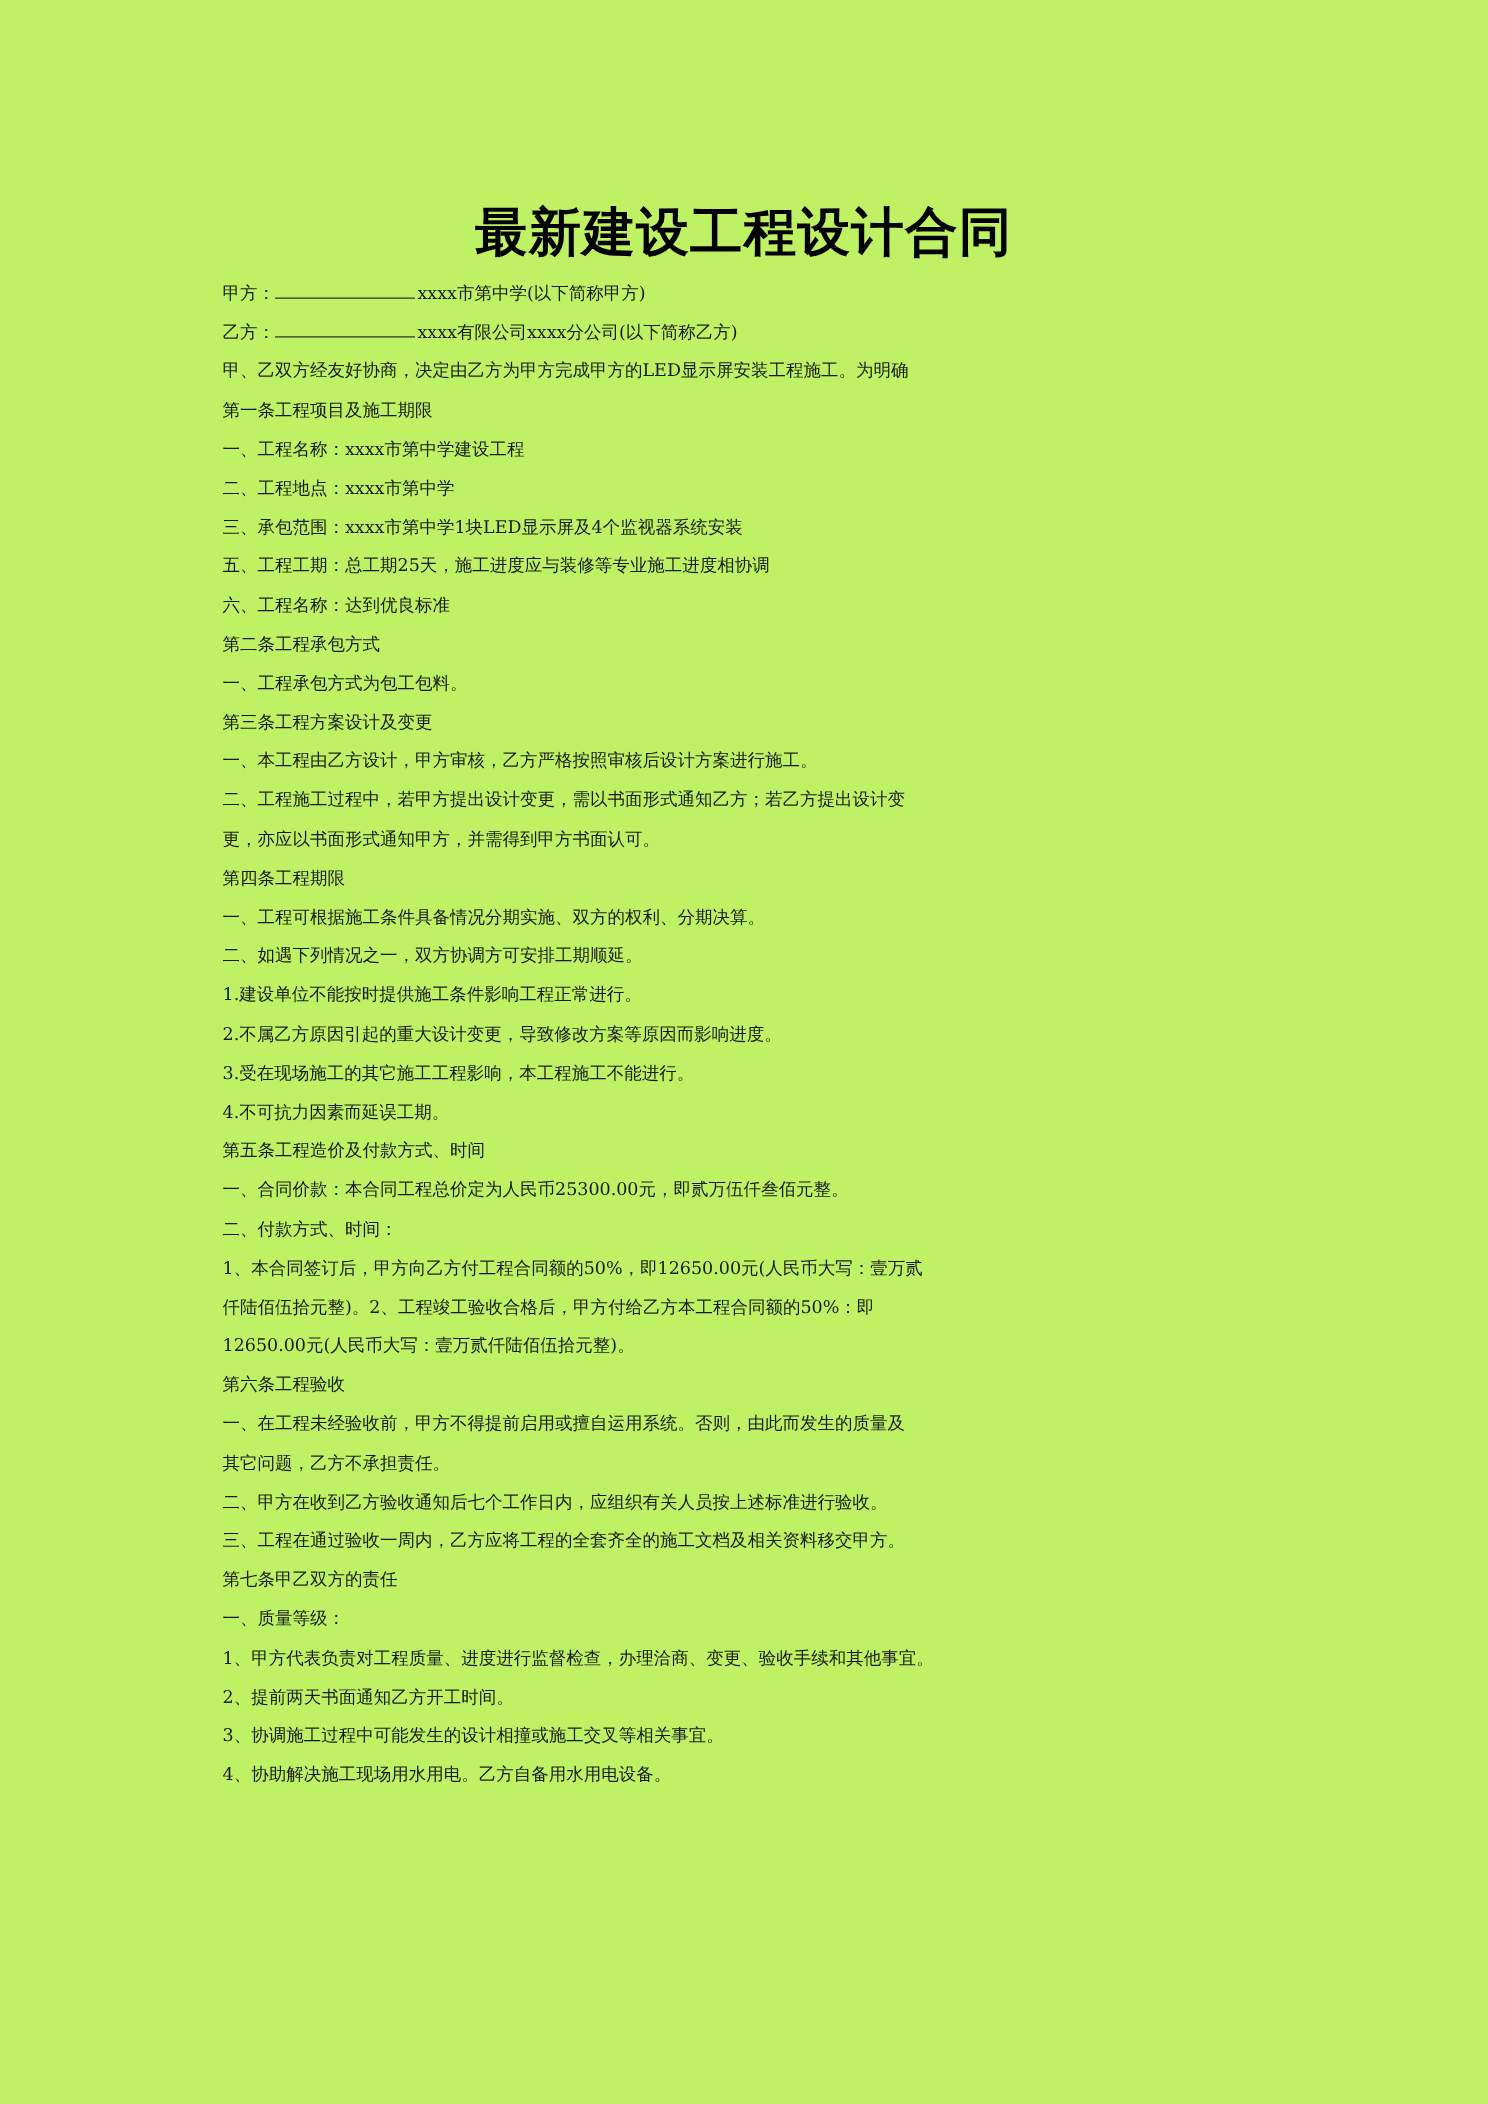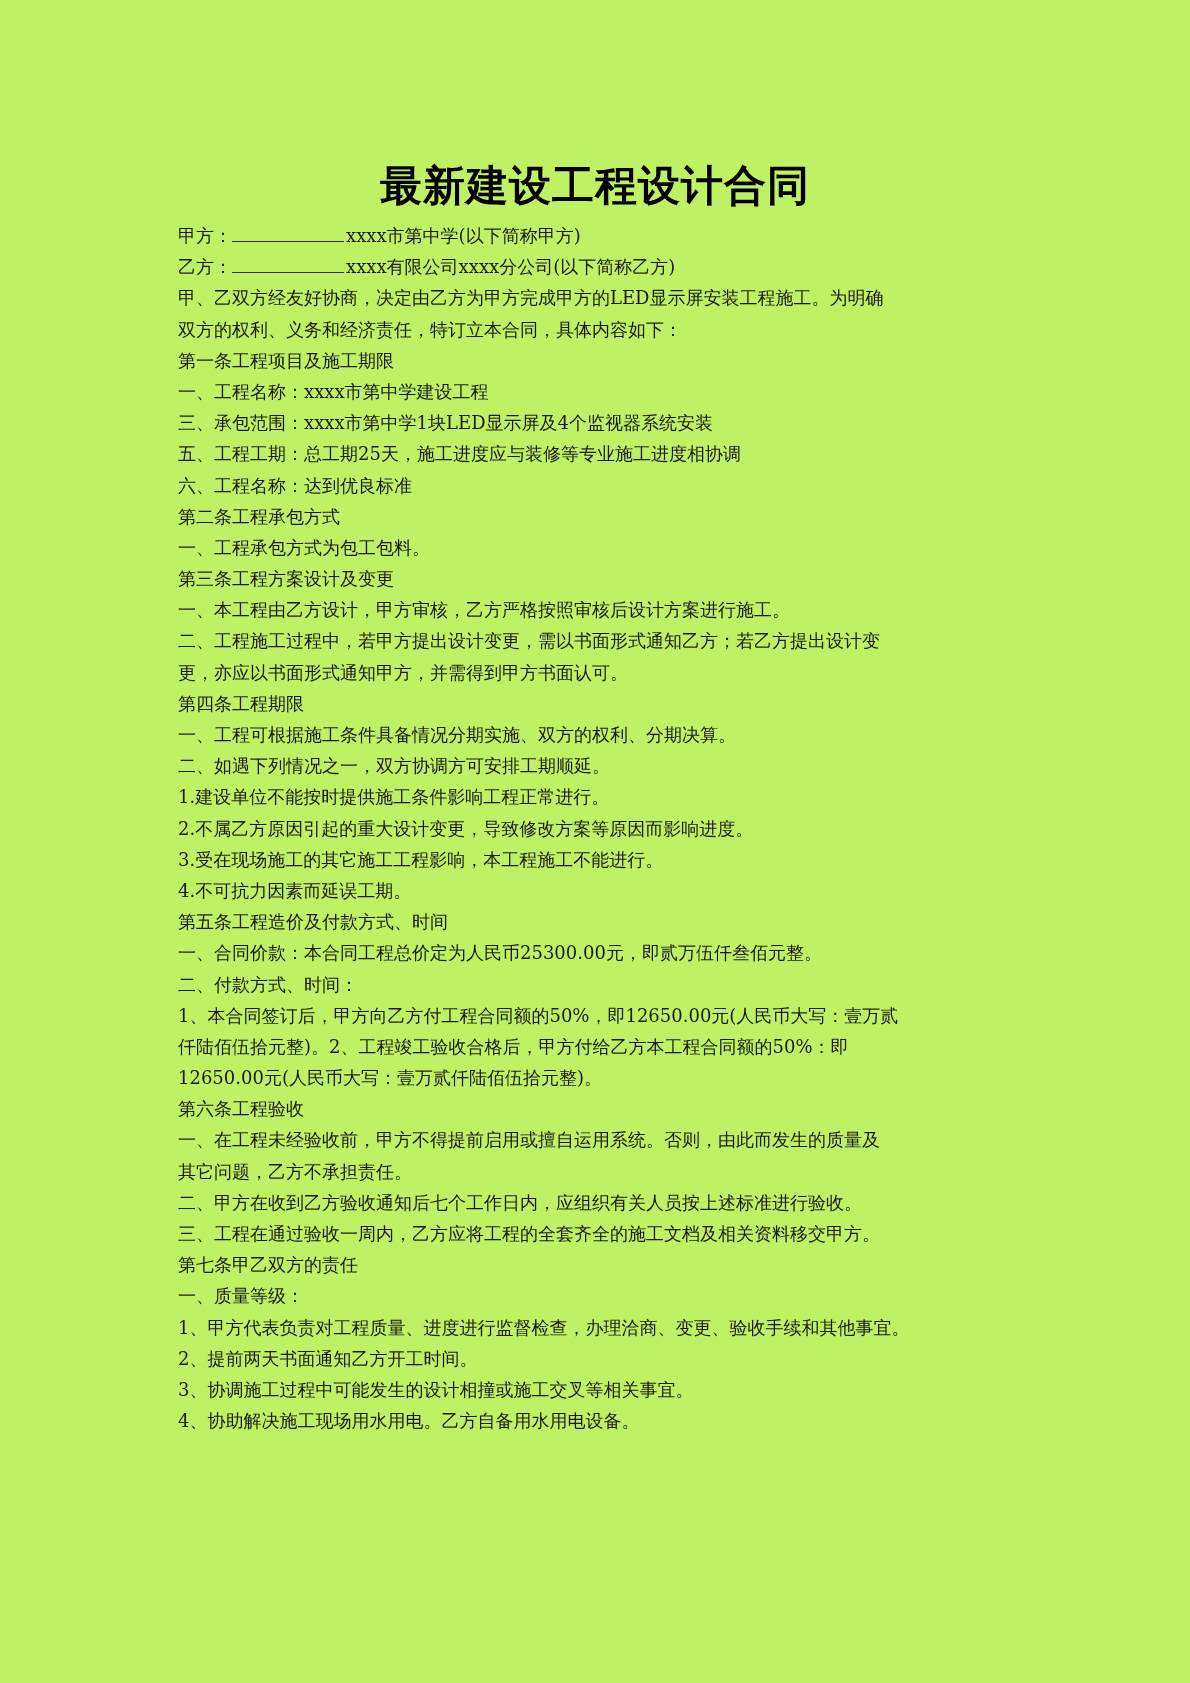--- a/index.html
+++ b/index.html
@@ -36,21 +36,21 @@
       line-height: 52px;
       color: #000000;
     }
     .body-text {
       position: absolute;
       left: 178px;
       top: 220px;
       width: 830px;
     }
     .line {
-      font-size: 18px;
+      font-size: 14px;
       line-height: 31.2px;
       height: 31.2px;
       white-space: nowrap;
       color: #1a1a1a;
     }
     .blank {
       display: inline-block;
       border-bottom: 1px solid #333333;
       height: 18px;
       vertical-align: baseline;
@@ -68,24 +68,24 @@
   <div class="body-text">
 
     <div class="line">
       <span>甲方：</span><span class="blank long"></span><span>xxxx市第中学(以下简称甲方)</span>
     </div>
     <div class="line">
       <span>乙方：</span><span class="blank long"></span><span>xxxx有限公司xxxx分公司(以下简称乙方)</span>
     </div>
 
     <div class="line">甲、乙双方经友好协商，决定由乙方为甲方完成甲方的LED显示屏安装工程施工。为明确</div>
-    <div class="line">双方的权利、义务和经济责任，特订立本合同，具体内容如下：</div>
 
     <div class="line">第一条工程项目及施工期限</div>
     <div class="line">一、工程名称：xxxx市第中学建设工程</div>
+    <div class="line">二、工程地点：xxxx市第中学</div>
     <div class="line">三、承包范围：xxxx市第中学1块LED显示屏及4个监视器系统安装</div>
     <div class="line">五、工程工期：总工期25天，施工进度应与装修等专业施工进度相协调</div>
     <div class="line">六、工程名称：达到优良标准</div>
 
     <div class="line">第二条工程承包方式</div>
     <div class="line">一、工程承包方式为包工包料。</div>
 
     <div class="line">第三条工程方案设计及变更</div>
     <div class="line">一、本工程由乙方设计，甲方审核，乙方严格按照审核后设计方案进行施工。</div>
     <div class="line">二、工程施工过程中，若甲方提出设计变更，需以书面形式通知乙方；若乙方提出设计变</div>

